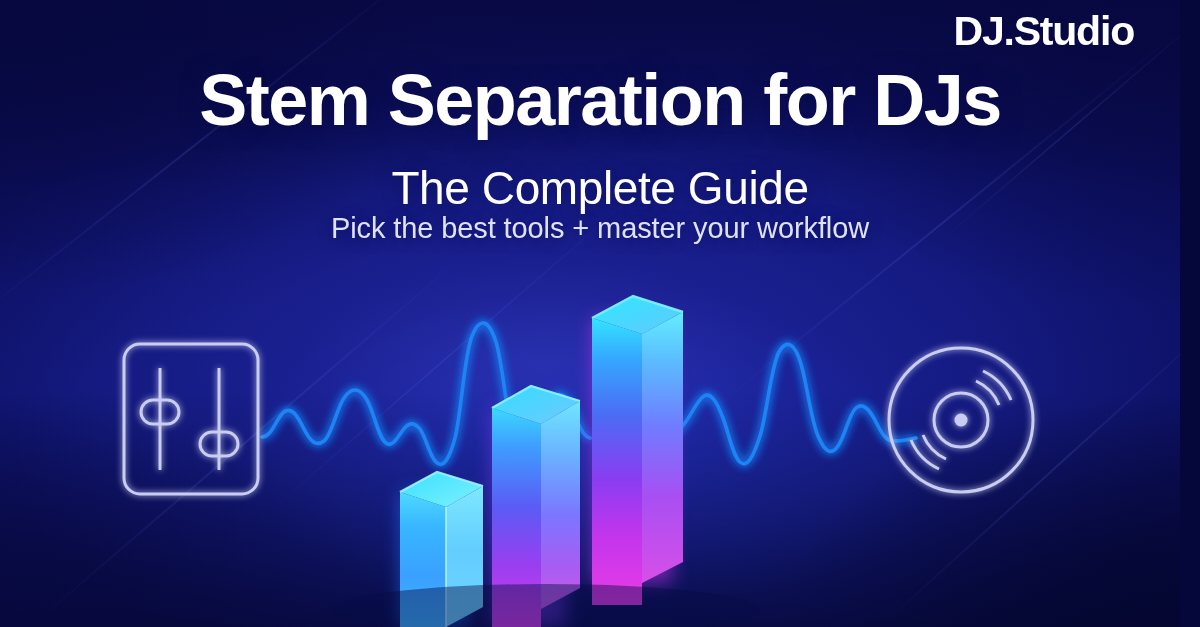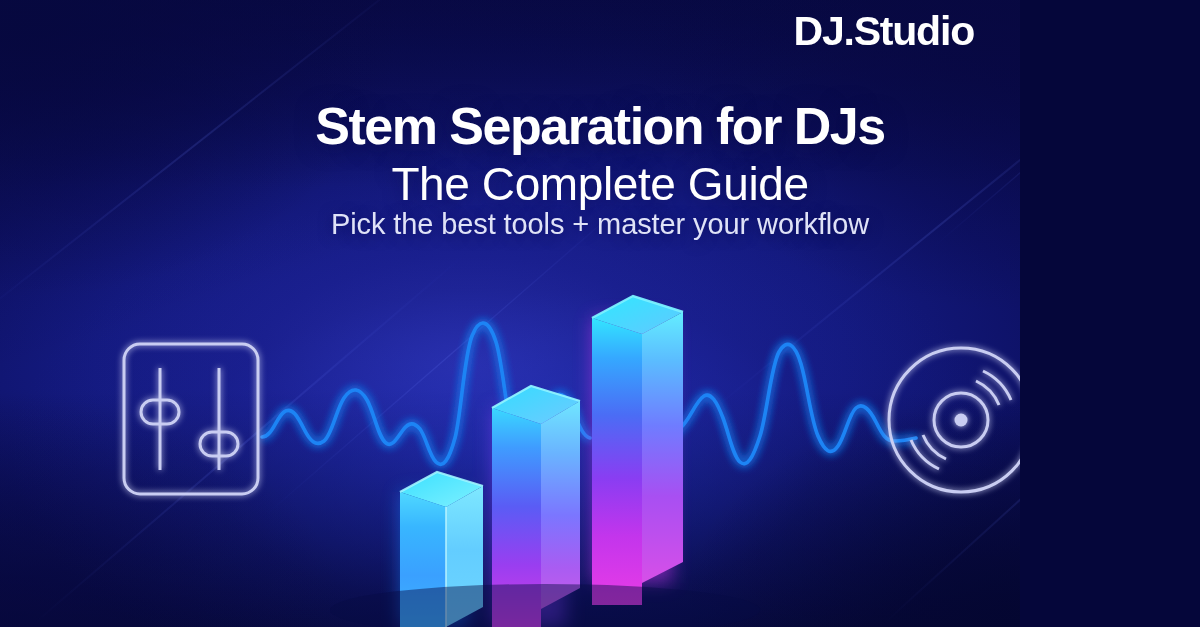--- a/index.html
+++ b/index.html
@@ -5,21 +5,21 @@
   * { margin:0; padding:0; box-sizing:border-box; }
   html, body {
     width:1200px; height:627px;
     background:#05063a;
     font-family:"Liberation Sans", sans-serif;
     overflow:hidden;
   }
 
   #stage{
     position:relative;
-    width:1020px; height:627px;
+    width:1180px; height:627px;
     overflow:hidden;
     background:#0c4a6e;
   }
 
   
   .bg-base{
     position:absolute; inset:0;
     background:
       radial-gradient(115% 95% at 46% 58%, #2a2fa8 0%, #1a1f8e 18%, #141a80 32%, #0e1268 48%, #0a0d55 64%, #070a45 80%, #05073a 100%);
   }
@@ -43,27 +43,26 @@
   
   .brand{
     position:absolute; top:8px; right:46px;
     font-size:41px; font-weight:bold; color:#ffffff;
     letter-spacing:-1.2px;
   }
   .title-wrap{
     position:absolute; top:64px; left:0; width:1200px; text-align:center;
   }
   .title{
-    font-size:52px; font-weight:bold; color:#ffffff;
+    font-size:72px; font-weight:bold; color:#ffffff;
     letter-spacing:-1.5px; line-height:1.0;
     text-shadow:0 2px 22px rgba(10,10,70,.65);
-    margin-top:36px;
   }
   .subtitle{
-    margin-top:8px;
+    margin-top:28px;
     font-size:46px; font-weight:400; color:#ffffff;
     letter-spacing:-0.4px; line-height:1.05;
     text-shadow:0 2px 18px rgba(10,10,70,.6);
   }
   .tagline{
     font-size:29px; font-weight:400; color:#dfe2f7;
     letter-spacing:-0.1px;
     text-shadow:0 2px 14px rgba(10,10,70,.6);
   }
 

